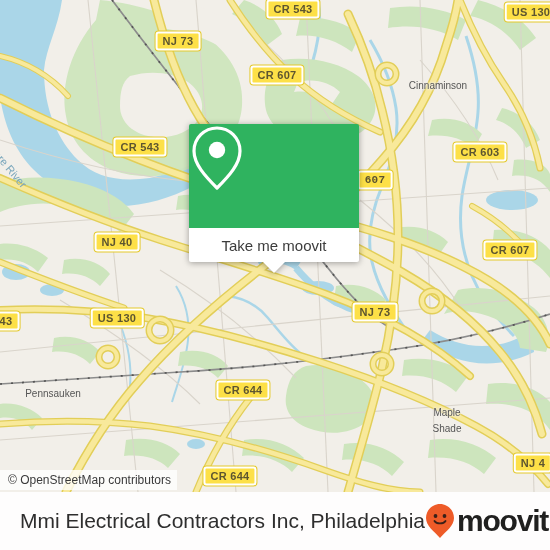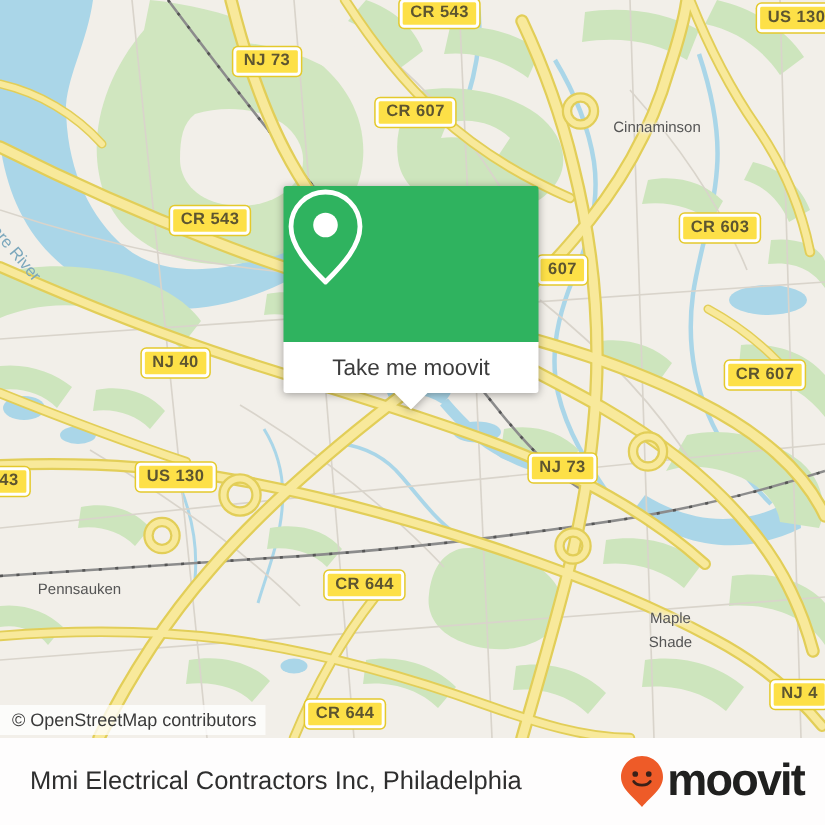--- a/index.html
+++ b/index.html
@@ -37,21 +37,21 @@
   
   #attrib{position:absolute;left:0;top:468px;height:24px;
     display:flex;align-items:center;}
   #attrib span{background:rgba(255,255,255,.78);padding:3px 6px 3px 8px;
     font-size:12px;color:#3a3a3a;}
 
   
   #bottom{position:absolute;left:0;top:492px;width:550px;height:58px;
     background:rgba(255,255,255,.88);display:flex;align-items:center;
     justify-content:space-between;box-sizing:border-box;padding:0 14px 0 20px;}
-  #bottom-title{font-size:17px;color:#2e2e2e;white-space:nowrap;text-align:right;}
+  #bottom-title{font-size:21px;color:#2e2e2e;white-space:nowrap;text-align:right;}
   #logo{display:flex;align-items:center;gap:2px;}
   #logo-word{font-size:30px;font-weight:bold;color:#20201F;letter-spacing:-1.2px;
     line-height:30px;}
 </style>
 </head>
 <body>
 
 <div id="app">
 
   <div id="map">
@@ -230,21 +230,21 @@
     <div class="place" style="left:438px;top:86px;">Cinnaminson</div>
     <div class="place" style="left:53px;top:394px;">Pennsauken</div>
     <div class="place" style="left:447px;top:421px;width:70px;white-space:normal;">Maple<br>Shade</div>
 
     <div class="shield" style="left:293px;top:9px;">CR 543</div>
     <div class="shield" style="left:531px;top:12px;">US 130</div>
     <div class="shield" style="left:178px;top:41px;">NJ 73</div>
     <div class="shield" style="left:277px;top:75px;">CR 607</div>
     <div class="shield" style="left:140px;top:147px;">CR 543</div>
     <div class="shield" style="left:480px;top:152px;">CR 603</div>
-    <div class="shield" style="left:375px;top:180px;">607</div>
+    <div class="shield" style="left:375px;top:180px;font-family:Liberation Mono, monospace;">607</div>
     <div class="shield" style="left:117px;top:242px;">NJ 40</div>
     <div class="shield" style="left:510px;top:250px;">CR 607</div>
     <div class="shield" style="left:6px;top:321px;">43</div>
     <div class="shield" style="left:117px;top:318px;">US 130</div>
     <div class="shield" style="left:375px;top:312px;">NJ 73</div>
     <div class="shield" style="left:243px;top:390px;">CR 644</div>
     <div class="shield" style="left:230px;top:476px;">CR 644</div>
     <div class="shield" style="left:533px;top:463px;">NJ 4</div>
 
     <div id="card">

